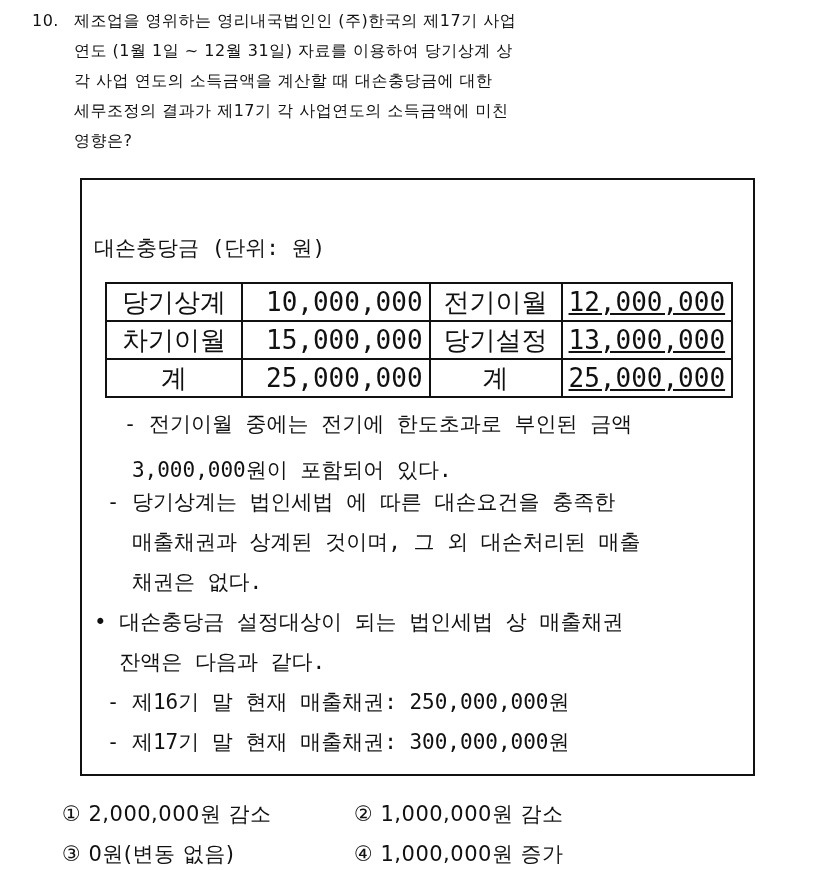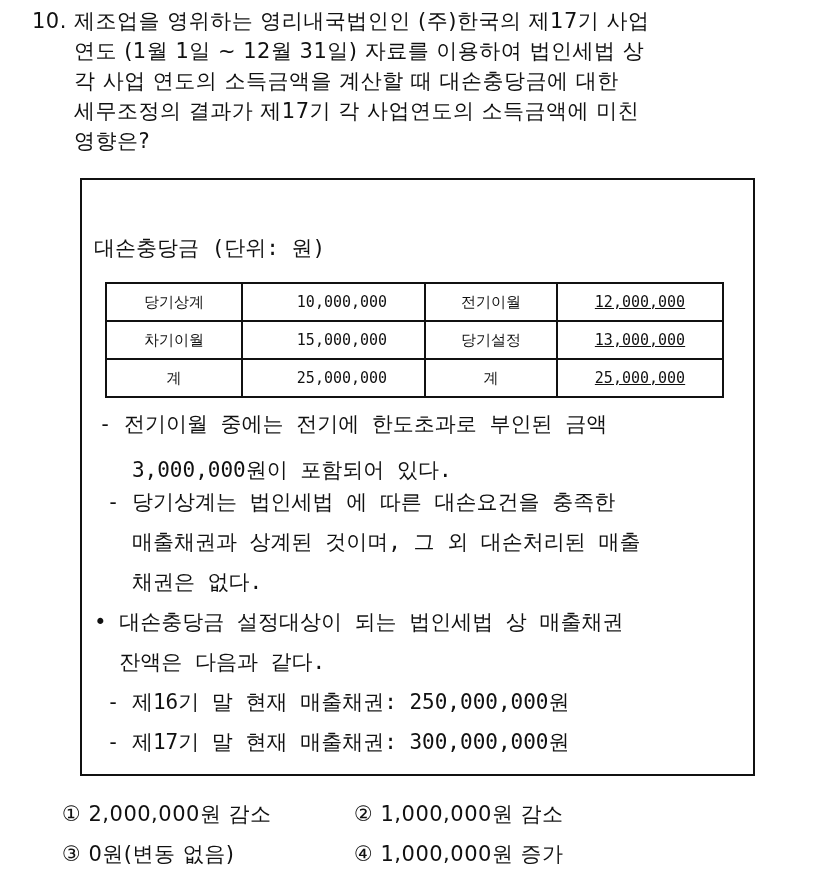--- a/index.html
+++ b/index.html
@@ -13,21 +13,21 @@
       position: relative;
       overflow: hidden;
       color: #111111;
       font-family: "DejaVu Sans", sans-serif;
     }
     .question {
       position: absolute;
       left: 32px;
       top: 6px;
       width: 780px;
-      font-size: 21px;
+      font-size: 16px;
       line-height: 30px;
       letter-spacing: 0.5px;
     }
     .q-row {
       display: flex;
       white-space: nowrap;
     }
     .q-num {
       width: 42px;
       flex: 0 0 42px;
@@ -54,21 +54,21 @@
       position: absolute;
       white-space: nowrap;
       letter-spacing: 0px;
     }
     table.ledger {
       position: absolute;
       left: 23px;
       top: 102px;
       border-collapse: collapse;
       font-family: "DejaVu Sans Mono", monospace;
-      font-size: 15px;
+      font-size: 26px;
     }
     table.ledger td {
       border: 2px solid #111111;
       height: 36px;
       padding: 0 6px;
       text-align: center;
       white-space: nowrap;
     }
     table.ledger td.c1 { width: 122px; }
     table.ledger td.c2 { width: 152px; padding-left: 23px; }
@@ -93,21 +93,21 @@
     }
   </style>
 </head>
 <body>
 
 <div class="question">
   <div class="q-row">
     <span class="q-num">10.</span>
     <span class="q-line">제조업을 영위하는 영리내국법인인 (주)한국의 제17기 사업</span>
   </div>
-  <div class="q-line q-indent">연도 (1월 1일 ~ 12월 31일) 자료를 이용하여 법인세법 상</div>
+  <div class="q-line q-indent">연도 (1월 1일 ~ 12월 31일) 자료를 이용하여 당기상계 상</div>
   <div class="q-line q-indent">각 사업 연도의 소득금액을 계산할 때 대손충당금에 대한</div>
   <div class="q-line q-indent">세무조정의 결과가 제17기 각 사업연도의 소득금액에 미친</div>
   <div class="q-line q-indent">영향은?</div>
 </div>
 
 <div class="box">
   <div class="box-line" style="left:12px; top:54px;">대손충당금   (단위: 원)</div>
 
   <table class="ledger">
     <tbody>
@@ -125,21 +125,21 @@
     </tr>
     <tr>
       <td class="c1">계</td>
       <td class="c2">25,000,000</td>
       <td class="c3">계</td>
       <td class="c4">25,000,000</td>
     </tr>
   </tbody>
     </table>
 
-  <div class="box-line" style="left:4px; top:230px; white-space:pre;text-align:center;"> - 전기이월 중에는 전기에 한도초과로 부인된 금액</div>
+  <div class="box-line" style="left:29px; top:230px; white-space:pre;text-align:center;"> - 전기이월 중에는 전기에 한도초과로 부인된 금액</div>
   <div class="box-line" style="left:12px; top:276px; white-space:pre;">   3,000,000원이 포함되어 있다.</div>
   <div class="box-line" style="left:12px; top:308px; white-space:pre;"> - 당기상계는 법인세법 에 따른 대손요건을 충족한</div>
   <div class="box-line" style="left:12px; top:348px; white-space:pre;">   매출채권과 상계된 것이며, 그 외 대손처리된 매출</div>
   <div class="box-line" style="left:12px; top:388px; white-space:pre;">   채권은 없다.</div>
 
   <div class="box-line" style="left:12px; top:468px; white-space:pre;">  잔액은 다음과 같다.</div>
   <div class="box-line" style="left:12px; top:428px; white-space:pre;">• 대손충당금 설정대상이 되는 법인세법 상 매출채권</div>
 
   <div class="box-line" style="left:12px; top:508px; white-space:pre;"> - 제16기 말 현재 매출채권: 250,000,000원</div>
   <div class="box-line" style="left:12px; top:548px; white-space:pre;"> - 제17기 말 현재 매출채권: 300,000,000원</div>

